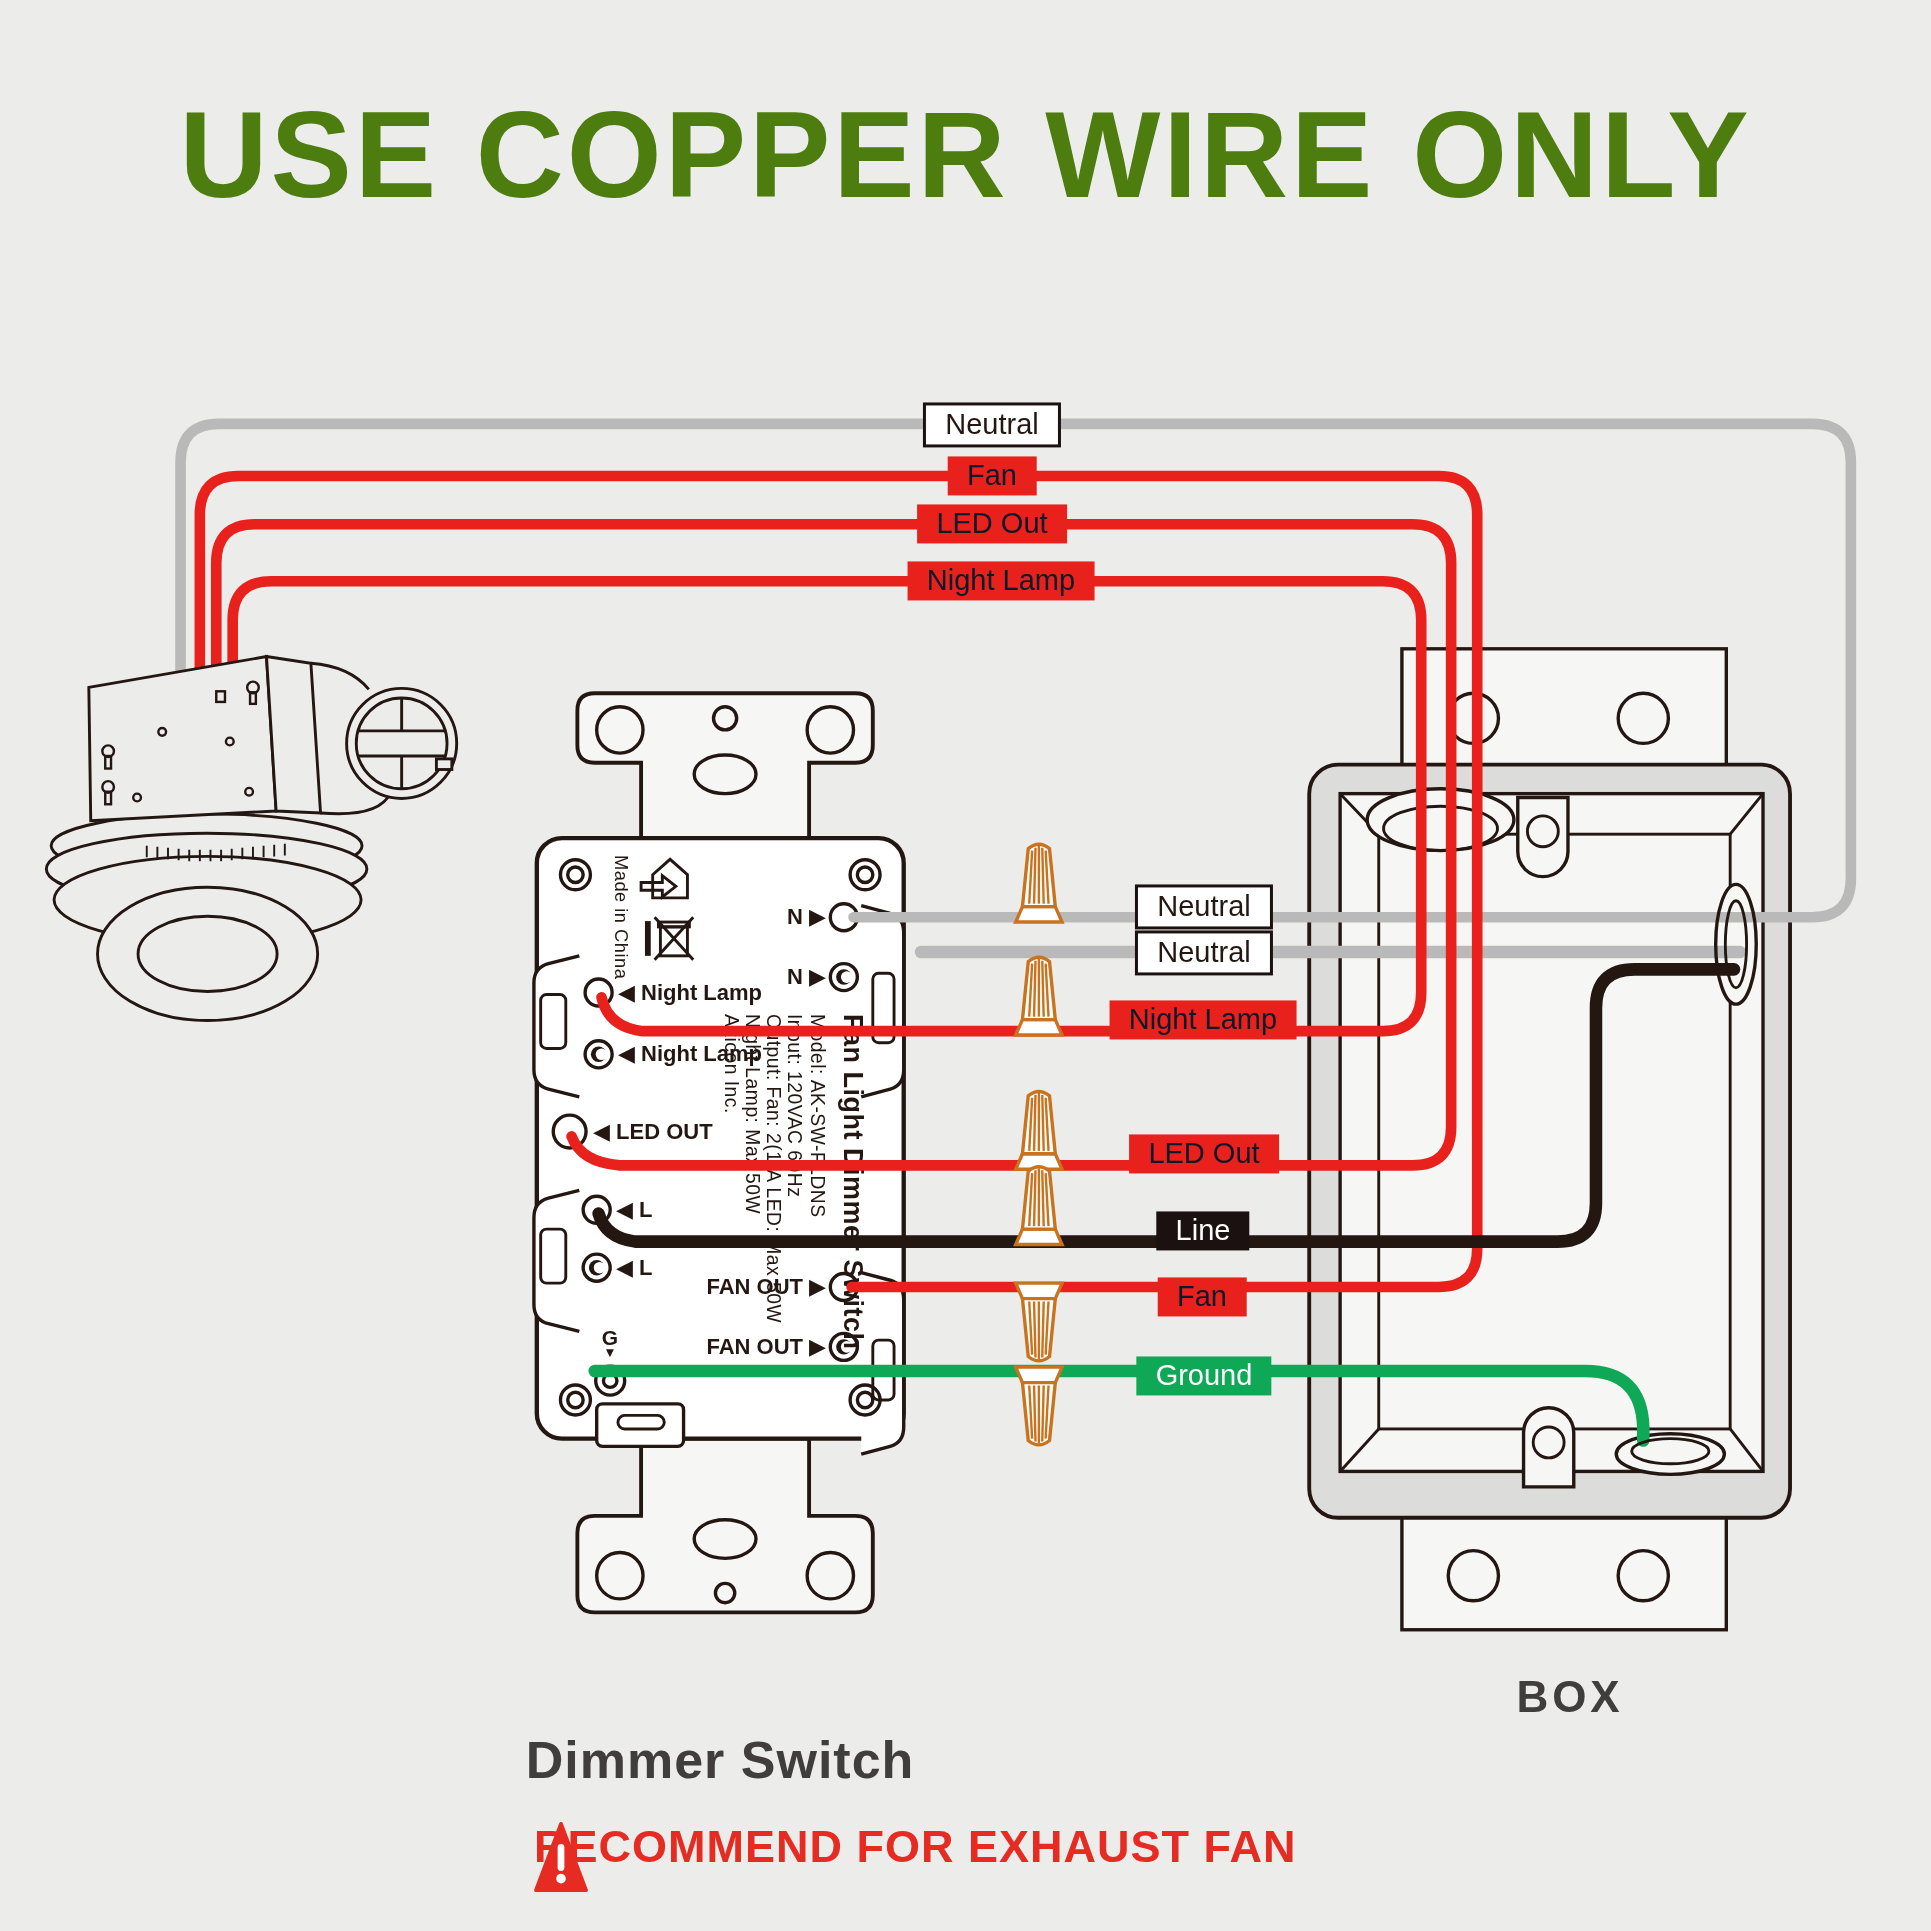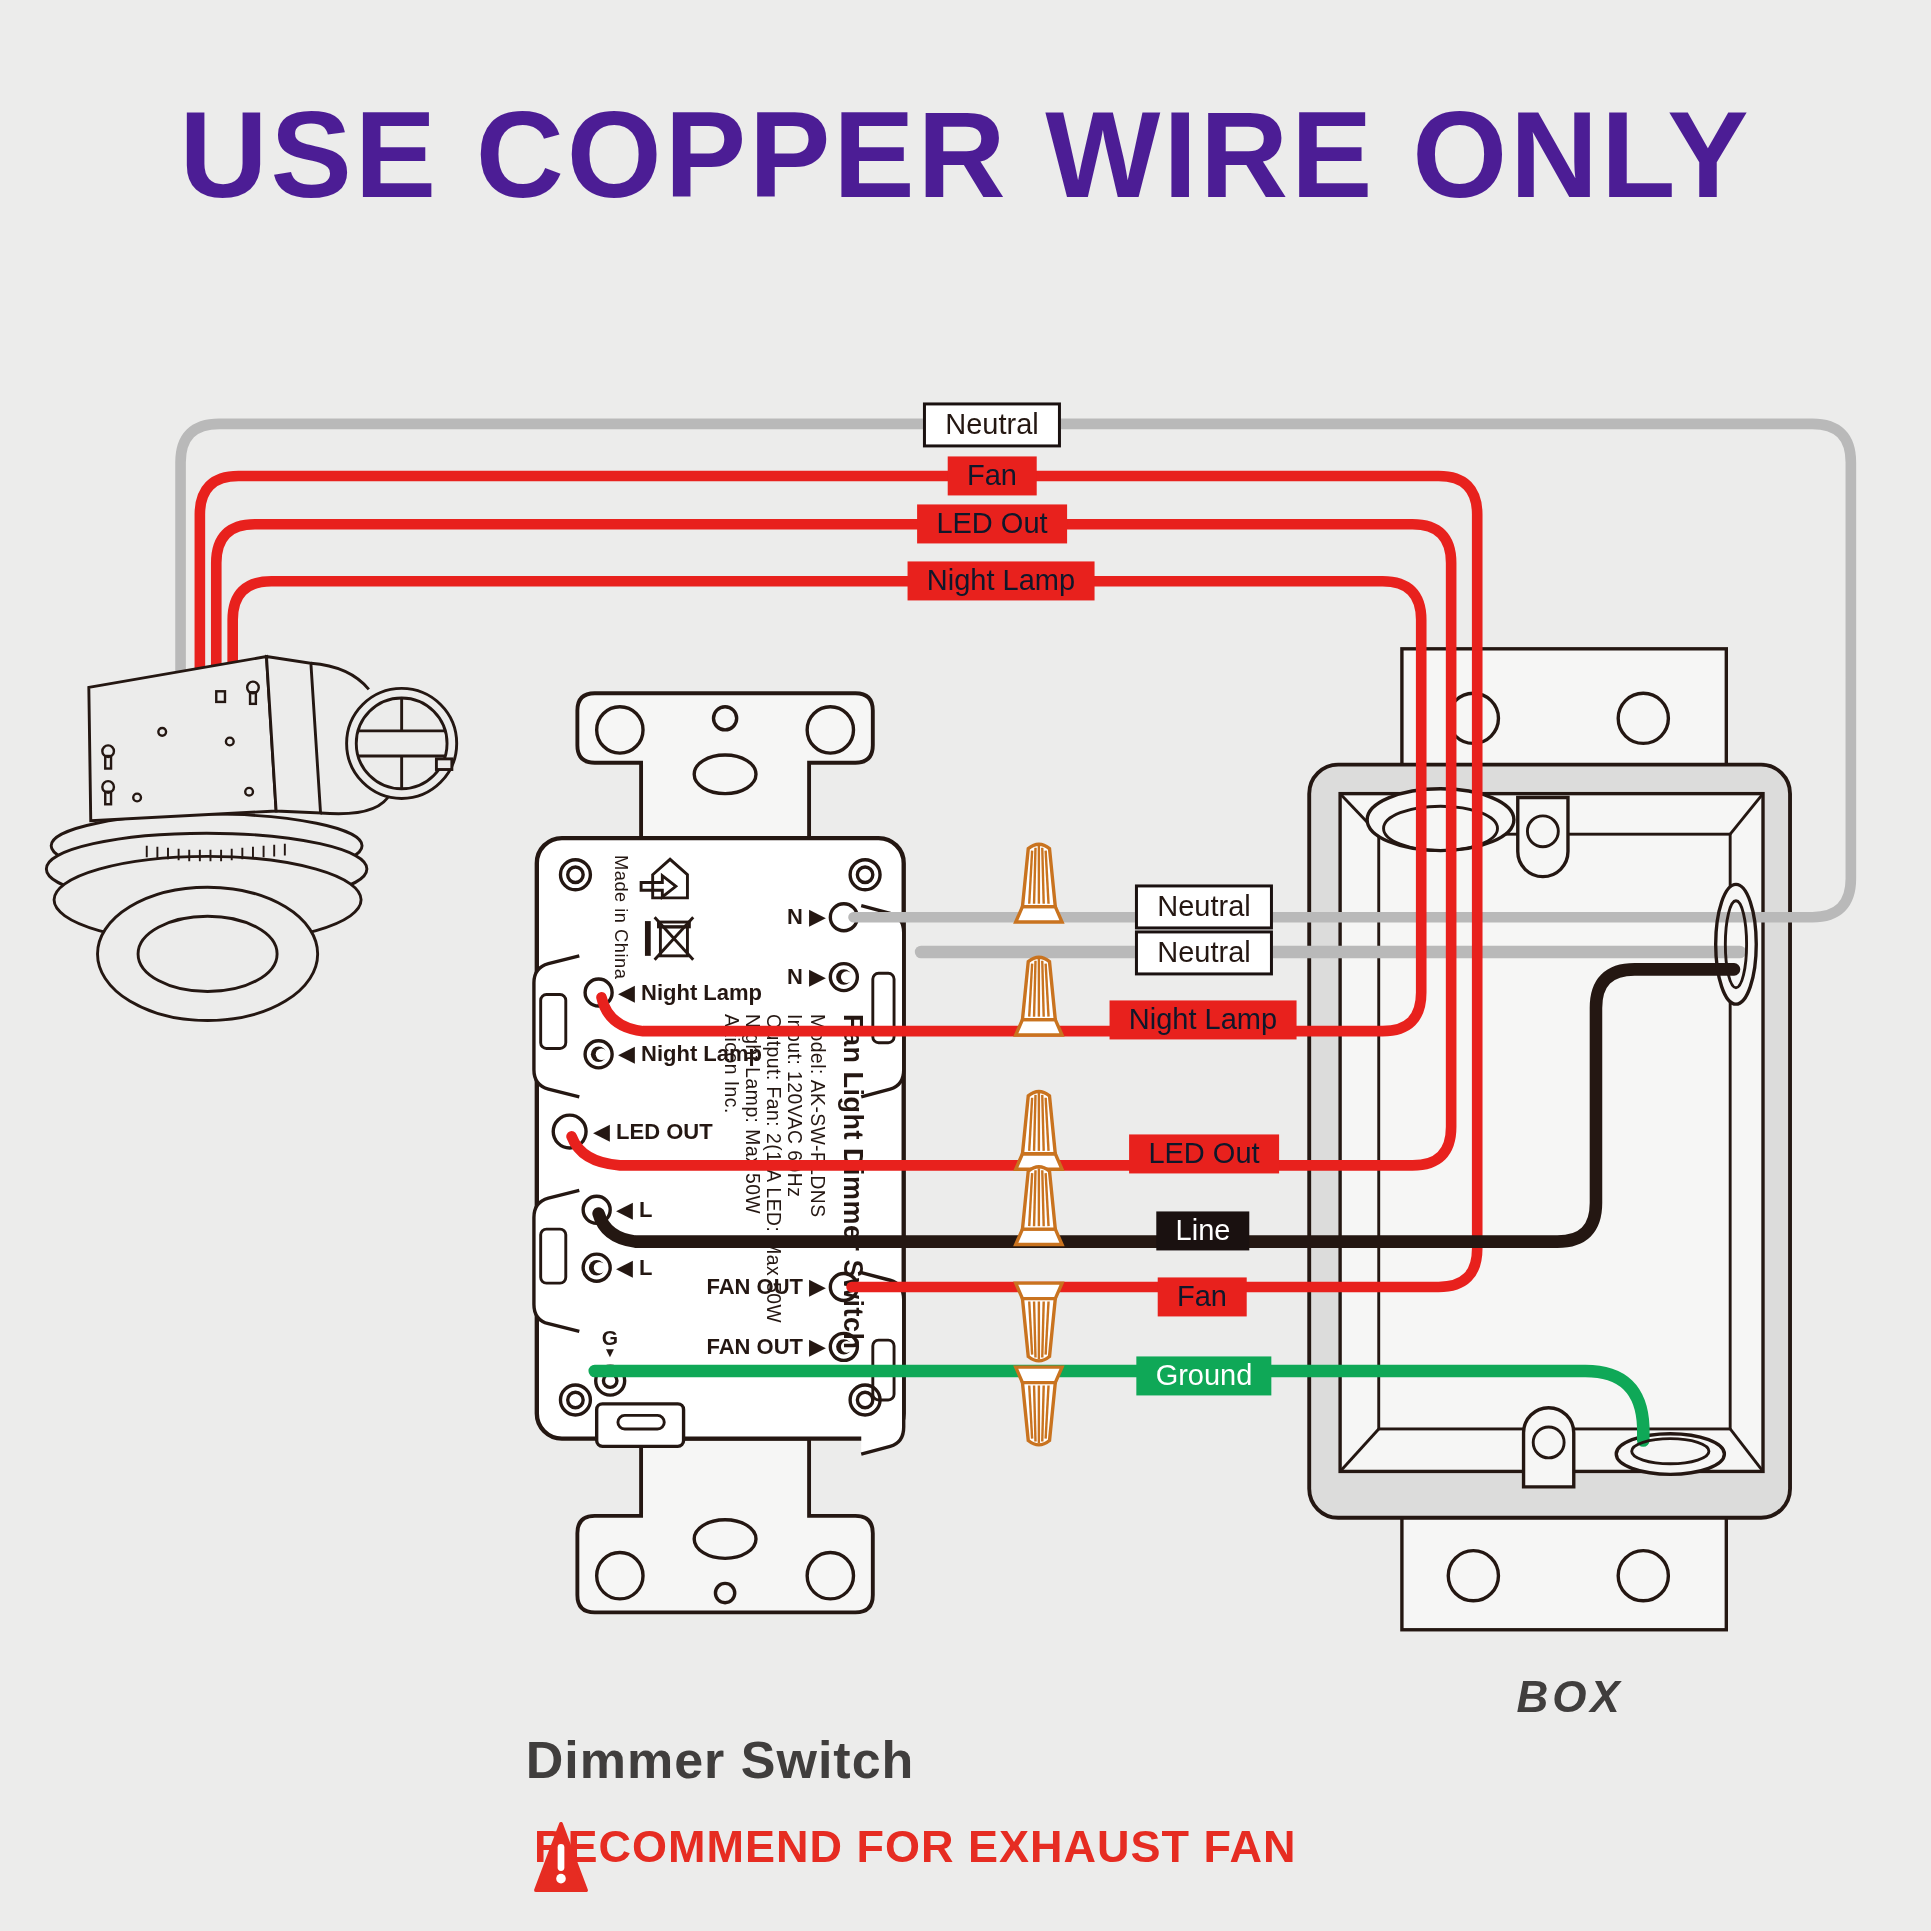--- a/index.html
+++ b/index.html
@@ -6,21 +6,21 @@
   .stage{position:relative;width:1931px;height:1931px;background:#ececeb;overflow:hidden;
          font-family:"Liberation Sans","DejaVu Sans",sans-serif;}
   .abs{position:absolute;}
   svg{position:absolute;left:0;top:0;}
   .layer-text{z-index:2;}
   .layer-wires{z-index:3;}
   .layer-under{z-index:1;}
   .layer-labels{z-index:4;}
 
   .page-title{left:50%;top:85px;transform:translateX(-50%);
-    font-size:122px;font-weight:bold;letter-spacing:2.9px;color:#4c1d95;white-space:nowrap;z-index:4;}
+    font-size:122px;font-weight:bold;letter-spacing:2.9px;color:#4d7c0f;white-space:nowrap;z-index:4;}
 
   .wire-label{transform:translate(-50%,-50%);font-size:29px;font-weight:500;
     padding:2.9px 19.3px;white-space:nowrap;z-index:4;line-height:1.15;}
   .wire-label.white{background:#ffffff;border:3.9px solid #1a1110;color:#241712;}
   .wire-label.red{background:#e8211d;color:#0f172a;}
   .wire-label.black{background:#1a1110;color:#ffffff;}
   .wire-label.green{background:#0fa857;color:#ffffff;text-align:center;}
 
   .term{font-size:22px;font-weight:bold;color:#241712;white-space:nowrap;z-index:2;}
   .term.ra{transform:translate(-100%,-50%);}
@@ -276,21 +276,21 @@
 
     <div class="abs wire-label white" style="left:1204px;top:907px;">Neutral</div>
     <div class="abs wire-label white" style="left:1204px;top:953px;">Neutral</div>
     <div class="abs wire-label red" style="left:1203px;top:1020px;">Night Lamp</div>
     <div class="abs wire-label red" style="left:1204px;top:1154px;">LED Out</div>
     <div class="abs wire-label black" style="left:1203px;top:1231px;text-align:center;">Line</div>
     <div class="abs wire-label red" style="left:1202px;top:1297px;">Fan</div>
     <div class="abs wire-label green" style="left:1204px;top:1376px;">Ground</div>
 
     <div class="abs caption" style="left:720px;top:1760px;font-size:52px;letter-spacing:1px;">Dimmer Switch</div>
-    <div class="abs caption" style="left:1570px;top:1697px;font-size:44px;letter-spacing:3.9px;font-style:italic;">BOX</div>
+    <div class="abs caption" style="left:1570px;top:1697px;font-size:44px;letter-spacing:3.9px;">BOX</div>
 
     <div class="abs warn-row" style="left:534px;top:1821px;">
       <svg width="54" height="73" viewBox="0 0 56 76">
         <polygon points="28,3 54,72 2,72" fill="#e62c22" stroke="#e62c22" stroke-width="4" stroke-linejoin="round"></polygon>
         <rect x="24.5" y="24" width="7" height="28" rx="3.5" fill="#ffffff"></rect>
         <circle cx="28" cy="60" r="5" fill="#ffffff"></circle>
       </svg>
       <span class="warn-text">RECOMMEND FOR EXHAUST FAN</span>
     </div>
   </div>

